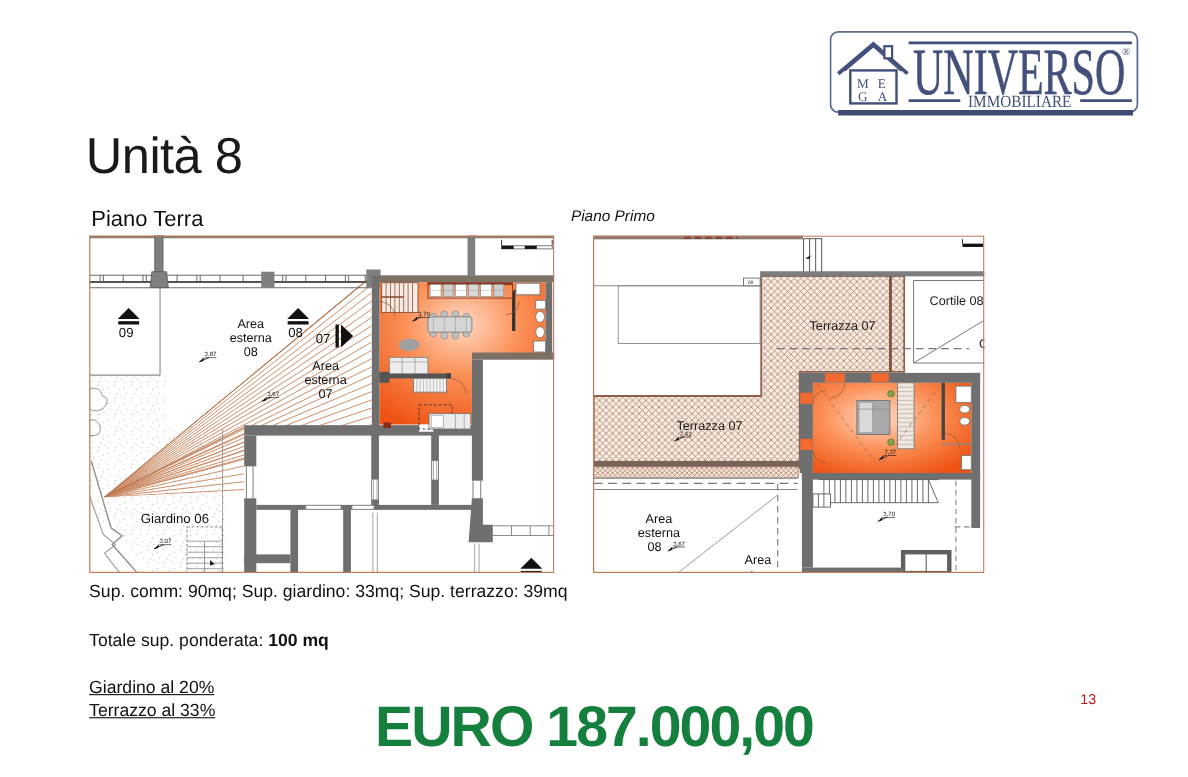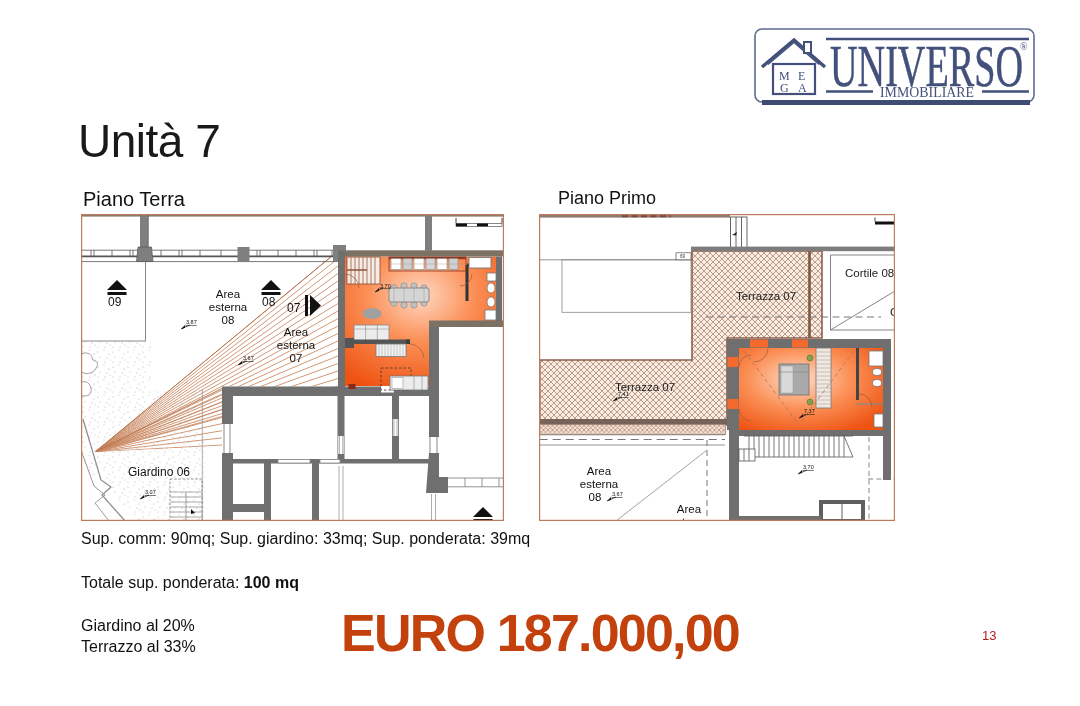--- a/index.html
+++ b/index.html
@@ -3,25 +3,25 @@
 <meta charset="utf-8">
 <style>
   html,body{margin:0;padding:0;}
   body{width:1080px;height:706px;background:#ffffff;position:relative;overflow:hidden;
        font-family:"Liberation Sans",sans-serif;}
   .abs{position:absolute;}
 </style>
 </head>
 <body>
 
-<div class="abs" style="left:78px;top:114px;font-size:46px;color:#1a1a1a;letter-spacing:-0.5px;">Unità 7</div>
+<div class="abs" style="left:78px;top:114px;font-size:46px;color:#1a1a1a;letter-spacing:-0.5px;">Unità 8</div>
 
 <div class="abs" style="left:83px;top:188px;font-size:20px;color:#111;">Piano Terra</div>
 
-<div class="abs" style="left:558px;top:188px;font-size:18px;color:#111;">Piano Primo</div>
+<div class="abs" style="left:519px;top:188px;font-size:14px;color:#111;font-style:italic;">Piano Primo</div>
 
 <svg id="logo" class="abs" style="left:754px;top:28px;" width="282" height="78" viewBox="0 0 282 78">
 
   <rect x="1" y="1" width="279" height="73" rx="7" fill="#ffffff" stroke="#5d6b91" stroke-width="1.6"></rect>
 
   <path d="M8,74.5 H276" stroke="#3e4c74" stroke-width="5" fill="none"></path>
 
   <path d="M72,11 H275" stroke="#43507b" stroke-width="2.6" fill="none"></path>
 
   <text x="76" y="57.5" font-family="Liberation Serif" font-size="60" fill="#43507b" stroke="#43507b" stroke-width="0.5" textLength="193" lengthAdjust="spacingAndGlyphs">UNIVERSO</text>
@@ -482,21 +482,21 @@
 <path d="M205,137 L258,208 M315,137 L262,208" stroke="#a3765e" stroke-width="0.8" fill="none" stroke-dasharray="4,3"></path>
 
 <g fill="#111">
       <rect x="336" y="7.5" width="19" height="3"></rect>
       <path d="M336,3.5 v4" stroke="#111" stroke-width="0.8"></path>
     </g>
 
 <rect x="0.6" y="0.6" width="354.8" height="305.8" fill="none" stroke="#bd7c5c" stroke-width="1.2"></rect>
 </svg>
 
-<div class="abs" style="left:81px;top:530px;font-size:16px;color:#111;">Sup. comm: 90mq; Sup. giardino: 33mq; Sup. ponderata: 39mq</div>
+<div class="abs" style="left:81px;top:530px;font-size:16px;color:#111;">Sup. comm: 90mq; Sup. giardino: 33mq; Sup. terrazzo: 39mq</div>
 
 <div class="abs" style="left:81px;top:574px;font-size:16px;color:#111;">Totale sup. ponderata: <b>100 mq</b></div>
 
-<div class="abs" style="left:81px;top:615px;font-size:16px;line-height:21px;color:#111;">Giardino al 20%<br>Terrazzo al 33%</div>
-
-<div class="abs" style="left:341px;top:603px;font-size:52px;font-weight:bold;color:#c2410c;letter-spacing:-1.8px;">EURO 187.000,00</div>
+<div class="abs" style="left:81px;top:615px;font-size:16px;line-height:21px;color:#111;text-decoration:underline;">Giardino al 20%<br>Terrazzo al 33%</div>
+
+<div class="abs" style="left:341px;top:631px;font-size:52px;font-weight:bold;color:#15803d;letter-spacing:-1.8px;">EURO 187.000,00</div>
 
 <div class="abs" style="left:982px;top:628px;font-size:13px;color:#b91c1c;">13</div>
 
 </body></html>

